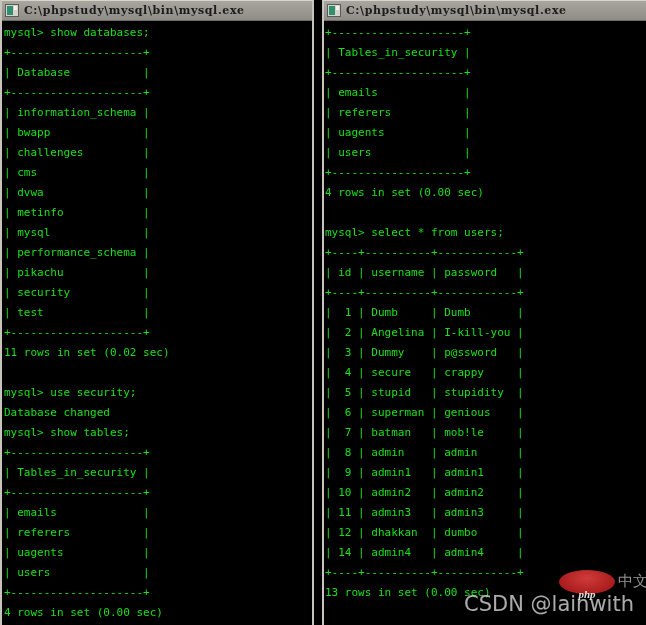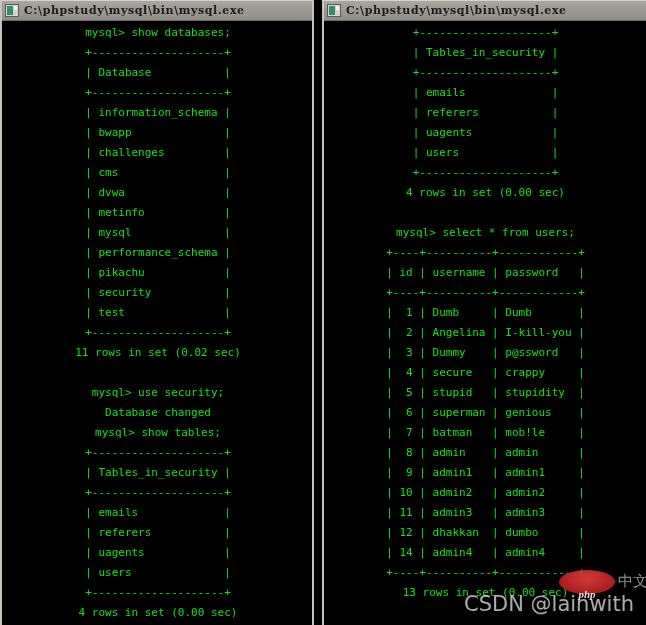--- a/index.html
+++ b/index.html
@@ -11,21 +11,20 @@
     width: 646px;
     height: 625px;
     overflow: hidden;
     font-family: "DejaVu Sans Mono", "Liberation Mono", monospace;
   }
   .desktop {
     position: relative;
     width: 646px;
     height: 625px;
     background: #000000;
-    text-align: center;
   }
 
   
   .console-window {
     position: absolute;
     top: 0;
     background: #000000;
     border-left: 2px solid #c8c4bc;
     border-right: 2px solid #c8c4bc;
     border-top: 1px solid #d8d4cc;

